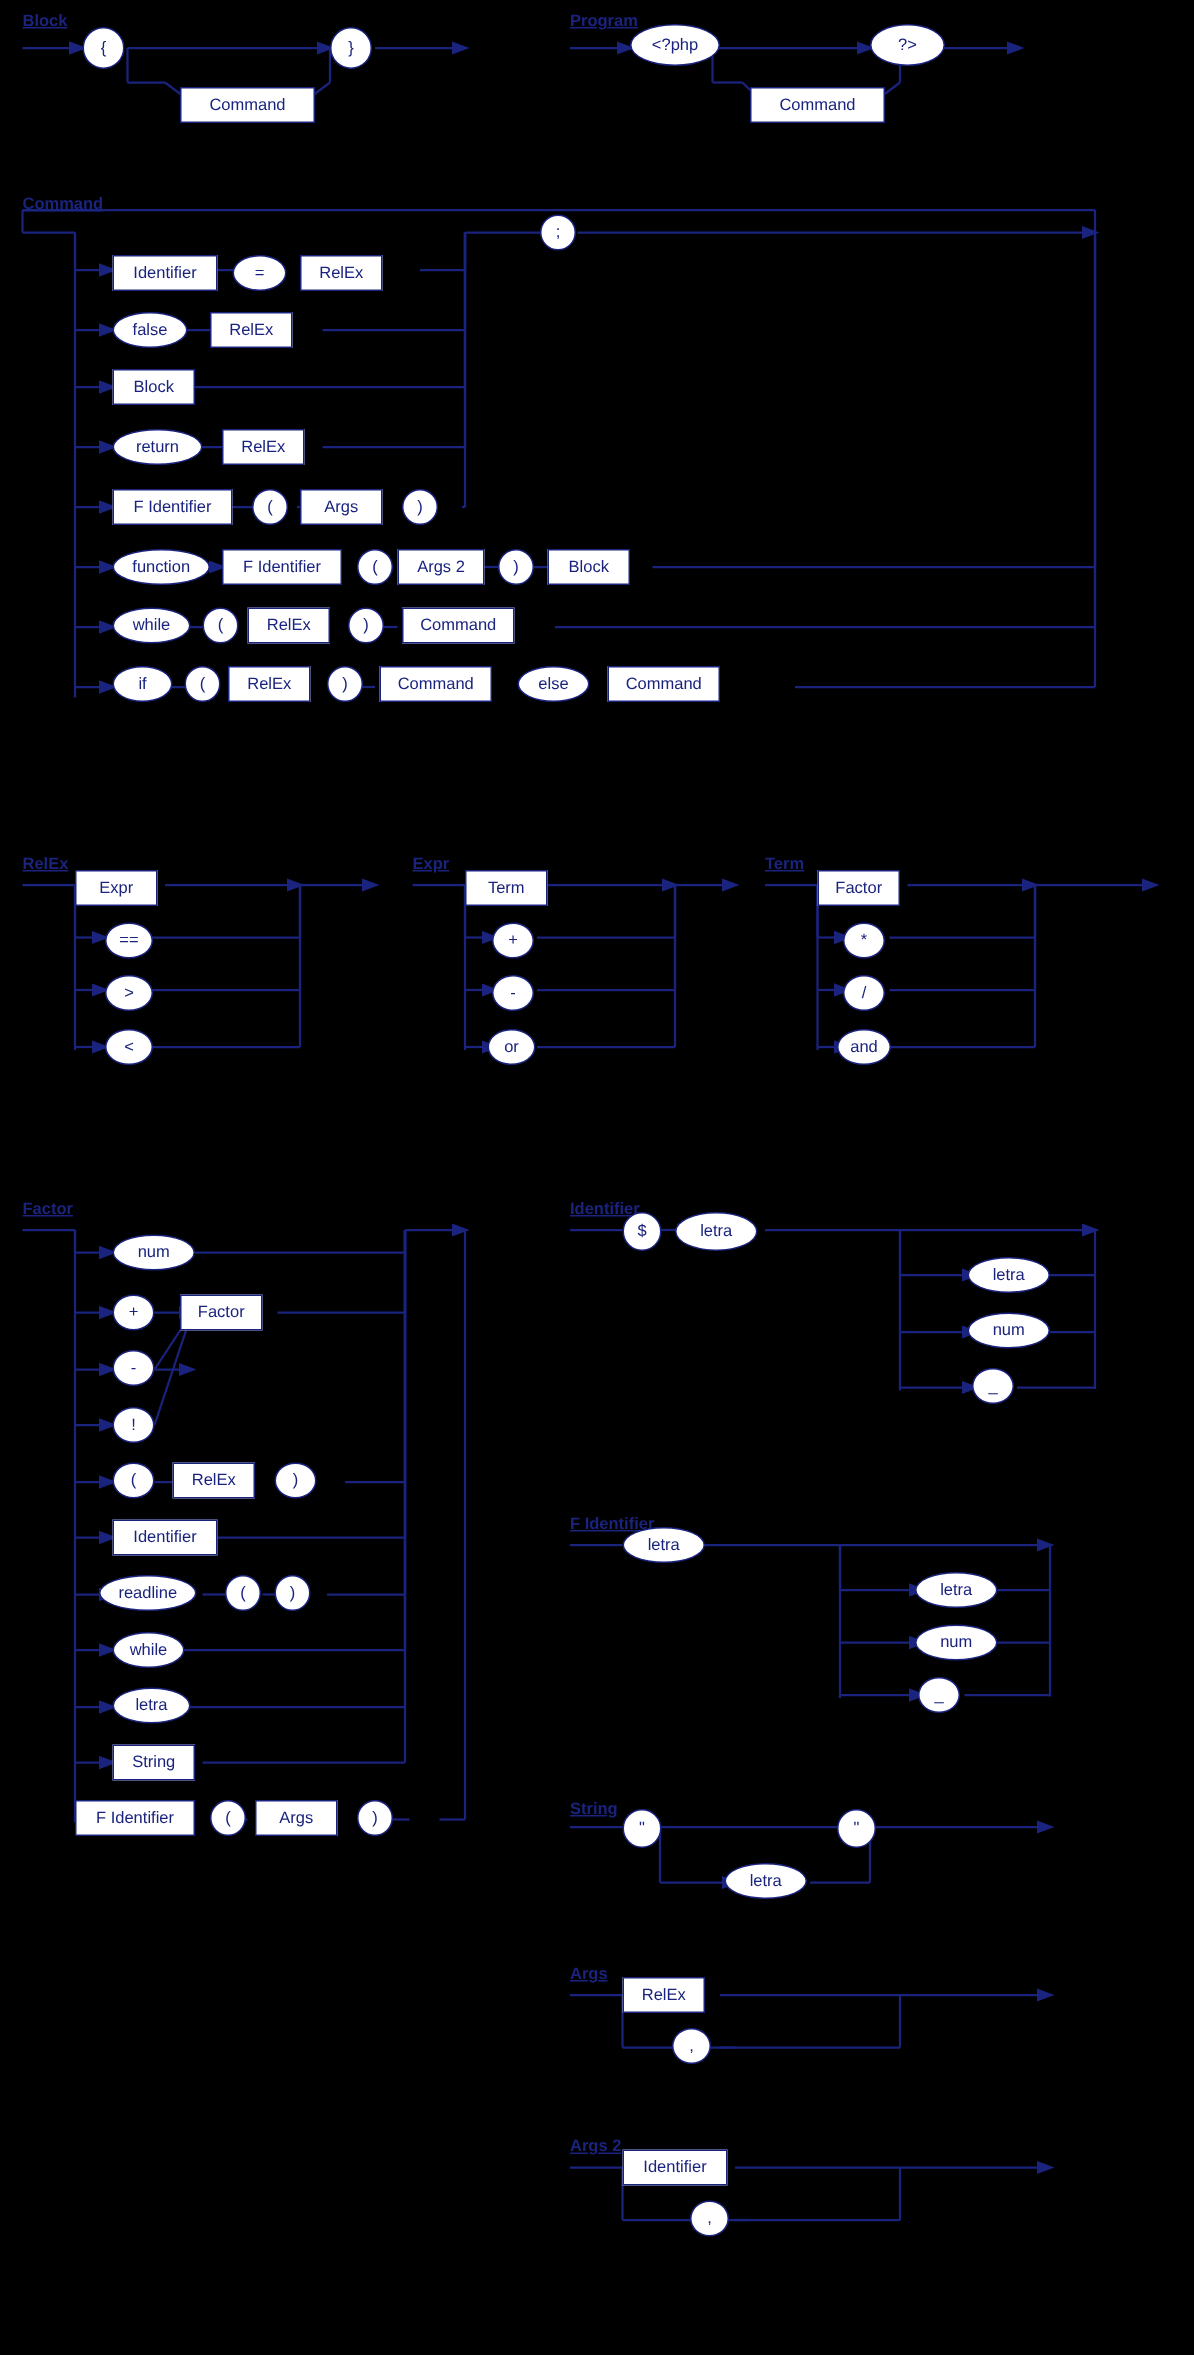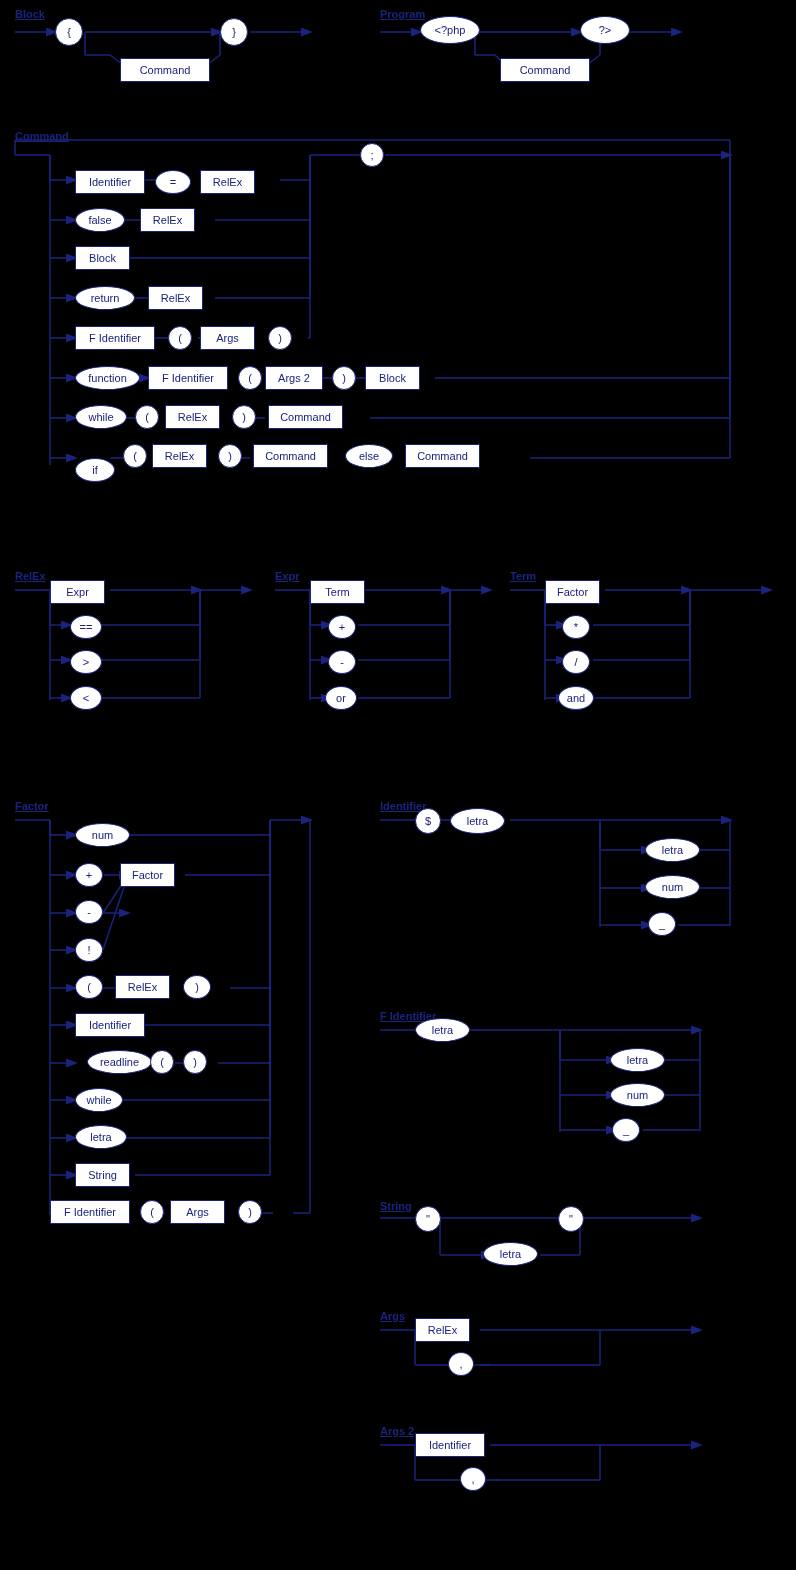--- a/index.html
+++ b/index.html
@@ -460,21 +460,21 @@
 <div class="rect-node" style="left:265px;top:366px;width:58px;height:24px;">Args 2</div>
 <div class="circle-node" style="left:332px;top:366px;width:24px;height:24px;">)</div>
 <div class="rect-node" style="left:365px;top:366px;width:55px;height:24px;">Block</div>
 
 <div class="oval-node" style="left:75px;top:405px;width:52px;height:24px;">while</div>
 <div class="circle-node" style="left:135px;top:405px;width:24px;height:24px;">(</div>
 <div class="rect-node" style="left:165px;top:405px;width:55px;height:24px;">RelEx</div>
 <div class="circle-node" style="left:232px;top:405px;width:24px;height:24px;">)</div>
 <div class="rect-node" style="left:268px;top:405px;width:75px;height:24px;">Command</div>
 
-<div class="oval-node" style="left:75px;top:458px;width:40px;height:24px;">if</div>
+<div class="oval-node" style="left:75px;top:444px;width:40px;height:24px;">if</div>
 <div class="circle-node" style="left:123px;top:444px;width:24px;height:24px;">(</div>
 <div class="rect-node" style="left:152px;top:444px;width:55px;height:24px;">RelEx</div>
 <div class="circle-node" style="left:218px;top:444px;width:24px;height:24px;">)</div>
 <div class="rect-node" style="left:253px;top:444px;width:75px;height:24px;">Command</div>
 <div class="oval-node" style="left:345px;top:444px;width:48px;height:24px;">else</div>
 <div class="rect-node" style="left:405px;top:444px;width:75px;height:24px;">Command</div>
 
 <div class="diagram-label" style="left:15px;top:570px;">RelEx</div>
 <div class="rect-node" style="left:50px;top:580px;width:55px;height:24px;">Expr</div>
 <div class="circle-node" style="left:70px;top:615px;width:32px;height:24px;">==</div>
@@ -504,21 +504,21 @@
 <div class="circle-node" style="left:75px;top:938px;width:28px;height:24px;">!</div>
 
 <div class="rect-node" style="left:120px;top:863px;width:55px;height:24px;">Factor</div>
 
 <div class="circle-node" style="left:75px;top:975px;width:28px;height:24px;">(</div>
 <div class="rect-node" style="left:115px;top:975px;width:55px;height:24px;">RelEx</div>
 <div class="circle-node" style="left:183px;top:975px;width:28px;height:24px;">)</div>
 
 <div class="rect-node" style="left:75px;top:1013px;width:70px;height:24px;">Identifier</div>
 
-<div class="oval-node" style="left:87px;top:1050px;width:65px;height:24px;">readline</div>
+<div class="oval-node" style="left:66px;top:1050px;width:65px;height:24px;">readline</div>
 <div class="circle-node" style="left:150px;top:1050px;width:24px;height:24px;">(</div>
 <div class="circle-node" style="left:183px;top:1050px;width:24px;height:24px;">)</div>
 
 <div class="oval-node" style="left:75px;top:1088px;width:48px;height:24px;">while</div>
 
 <div class="oval-node" style="left:75px;top:1125px;width:52px;height:24px;">letra</div>
 
 <div class="rect-node" style="left:75px;top:1163px;width:55px;height:24px;">String</div>
 
 <div class="rect-node" style="left:50px;top:1200px;width:80px;height:24px;">F Identifier</div>

